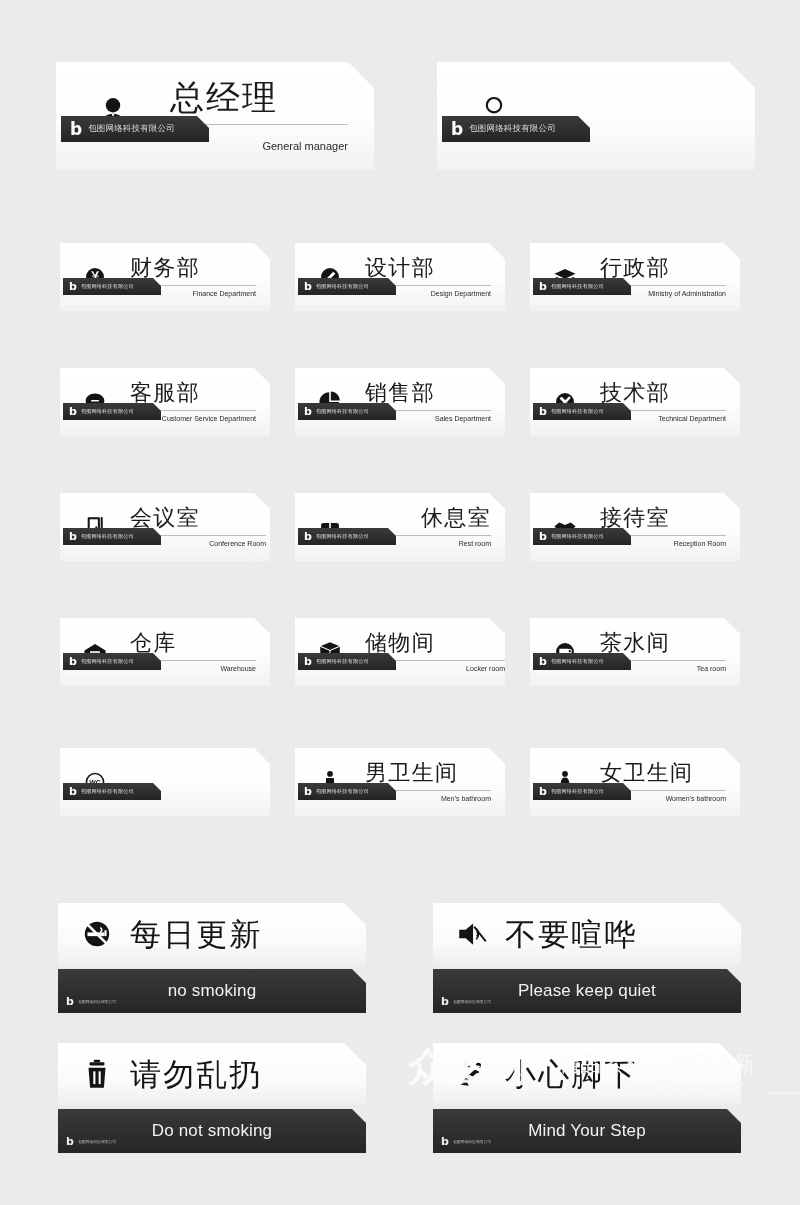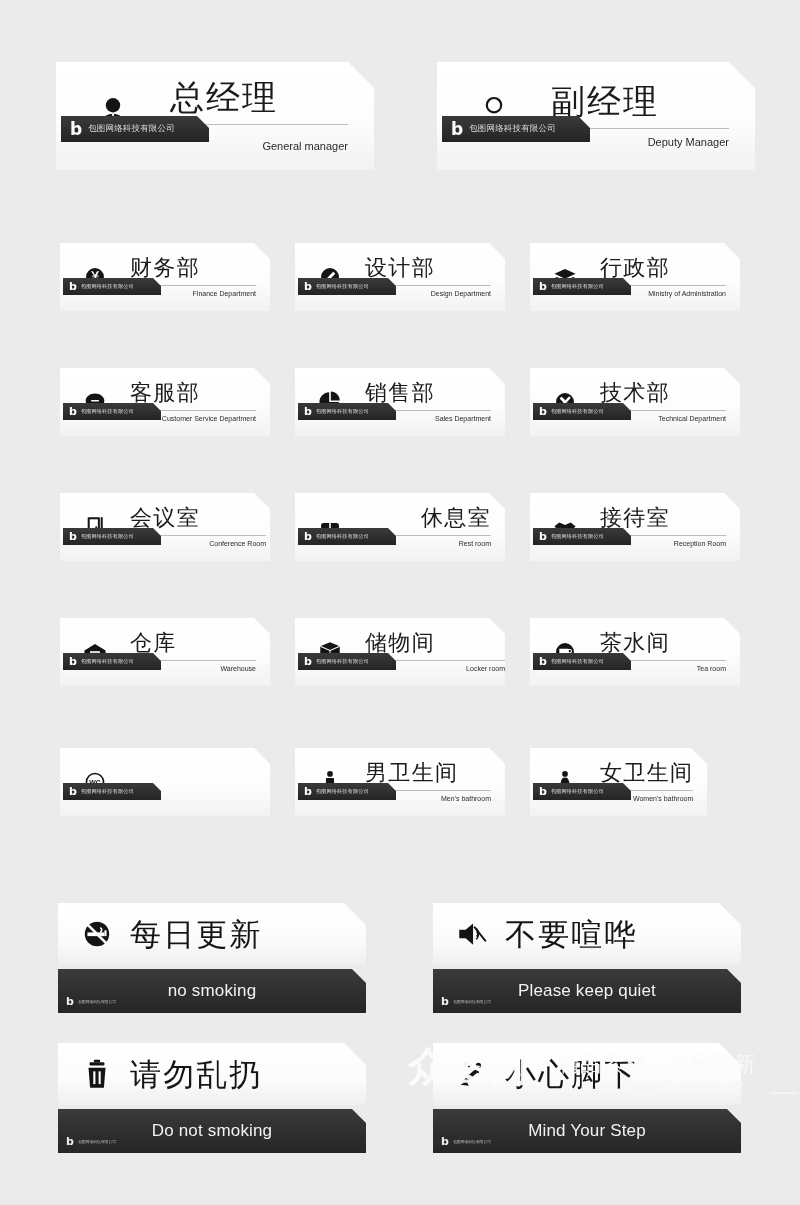--- a/index.html
+++ b/index.html
@@ -111,25 +111,20 @@
     <div class="sign" style="left:437px;top:62px;width:318px;height:108px;">
       <div class="plate notch-lg">
         <div class="row">
           <div class="icon-cell" style="width:114px;">
             <svg width="46" height="46" viewBox="0 0 64 64" fill="none" stroke="#141414" stroke-width="3">
               <circle cx="32" cy="17" r="10"></circle>
               <path d="M14 51c0-9 8-16 18-16s18 7 18 16"></path>
               <path d="M27 36l5 8 5-8"></path>
             </svg>
           </div>
-          <div class="text-cell" style="padding-right:26px;">
-            <div class="cn" style="font-size:34px;text-align:left;">副经理</div>
-            <div class="rule" style="margin-top:10px;"></div>
-            <div class="en" style="font-size:11px;margin-top:7px;">Deputy Manager</div>
-          </div>
         </div>
       </div>
       <div style="position:absolute;left:5px;bottom:28px;width:148px;height:26px;">
         <div style="width:100%;height:100%" class="badge b-lg">
           <span class="blogo" style="font-size:17px;margin-left:9px;margin-right:6px;">b</span>
           <span class="btxt" style="font-size:8.5px;">包图网络科技有限公司</span>
         </div>
       </div>
     </div>
     <div class="sign" style="left:60px;top:243px;width:210px;height:68px;">
@@ -458,21 +453,21 @@
           </div>
         </div>
       </div>
       <div style="position:absolute;left:3px;bottom:16px;width:98px;height:17px;">
         <div style="width:100%;height:100%" class="badge b-sm">
           <span class="blogo" style="font-size:11px;margin-left:6px;margin-right:4px;">b</span>
           <span class="btxt" style="font-size:5.2px;">包图网络科技有限公司</span>
         </div>
       </div>
     </div>
-    <div class="sign" style="left:530px;top:748px;width:177px;height:68px;">
+    <div class="sign" style="left:530px;top:748px;width:210px;height:68px;">
       <div class="plate notch-sm">
         <div class="row">
           <div class="icon-cell" style="width:70px;">
             <svg width="26" height="26" viewBox="0 0 64 64" fill="#141414">
               <circle cx="32" cy="12" r="7"></circle>
               <path d="M32 21c-6 0-9 4-10 10l-3 14h6l1 15h12l1-15h6l-3-14c-1-6-4-10-10-10z"></path>
             </svg>
           </div>
           <div class="text-cell" style="padding-right:14px;">
             <div class="cn" style="font-size:22px;text-align:left;">女卫生间</div>

